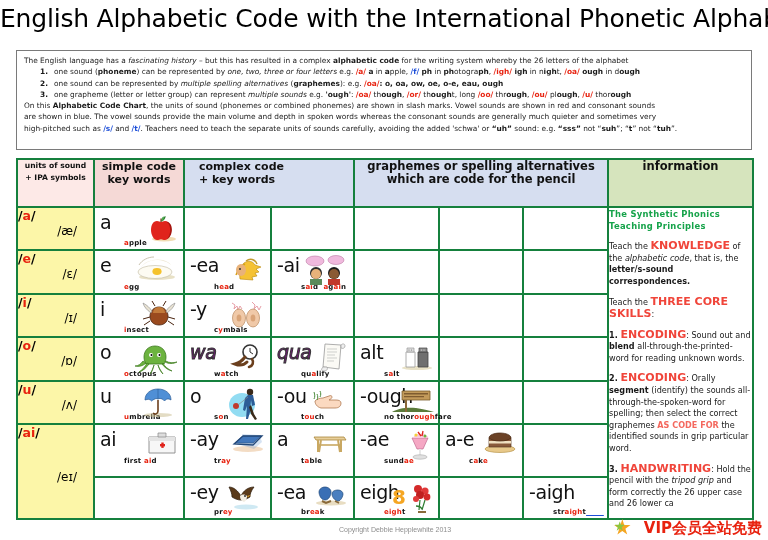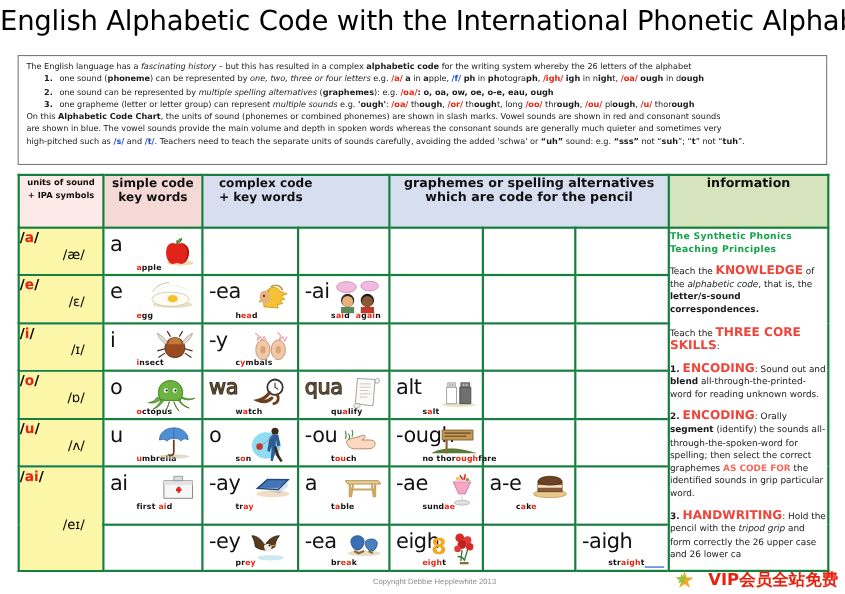--- a/index.html
+++ b/index.html
@@ -104,21 +104,21 @@
   }
 
   
   .cell { position: relative; padding: 0; height: 100%; }
   .graph {
     position: absolute; left: 5px; top: 3px;
     font-family: "DejaVu Sans", sans-serif;
     font-size: 19px; color: #111; letter-spacing: -0.4px;
     white-space: nowrap;
   }
-  .graph.hollow { color: #a16207; -webkit-text-stroke: 1px #333; }
+  .graph.hollow { color: #701a75; font-style: italic; -webkit-text-stroke: 1px #333; }
   .word {
     position: absolute; left: 5px; bottom: 2px;
     font-family: "DejaVu Sans", sans-serif;
     font-size: 7px; font-weight: bold; color: #111;
     white-space: nowrap; letter-spacing: 0.2px; margin-left: 24px;
   }
   .word u { text-decoration: none; color: #e8220f; }
   .word .ul { text-decoration: underline; color: #1c4ed8; letter-spacing: 2px;}
 
   
@@ -144,21 +144,21 @@
   .info .hlo { color: #f4685e; font-weight: bold; }
 
   
   .copyright {
     position: absolute; left: 339px; top: 526px;
     font-size: 7px; color: #8d8d8d;
     font-family: "Liberation Sans", sans-serif;
   }
   .watermark {
     position: absolute; right: 6px; top: 519px;
-    display: flex; gap: 13px;
+    display: flex; align-items: center; gap: 13px;
   }
   .watermark .wtxt {
     font-family: "DejaVu Sans", sans-serif;
     font-size: 15px; font-weight: bold; color: #e8220f;
     letter-spacing: 0px; line-height: 16px;
   }
   .star { width: 17px; height: 17px; position: relative; flex: none; }
   .star i {
     position: absolute; inset: 0;
     background: #f5a623;

